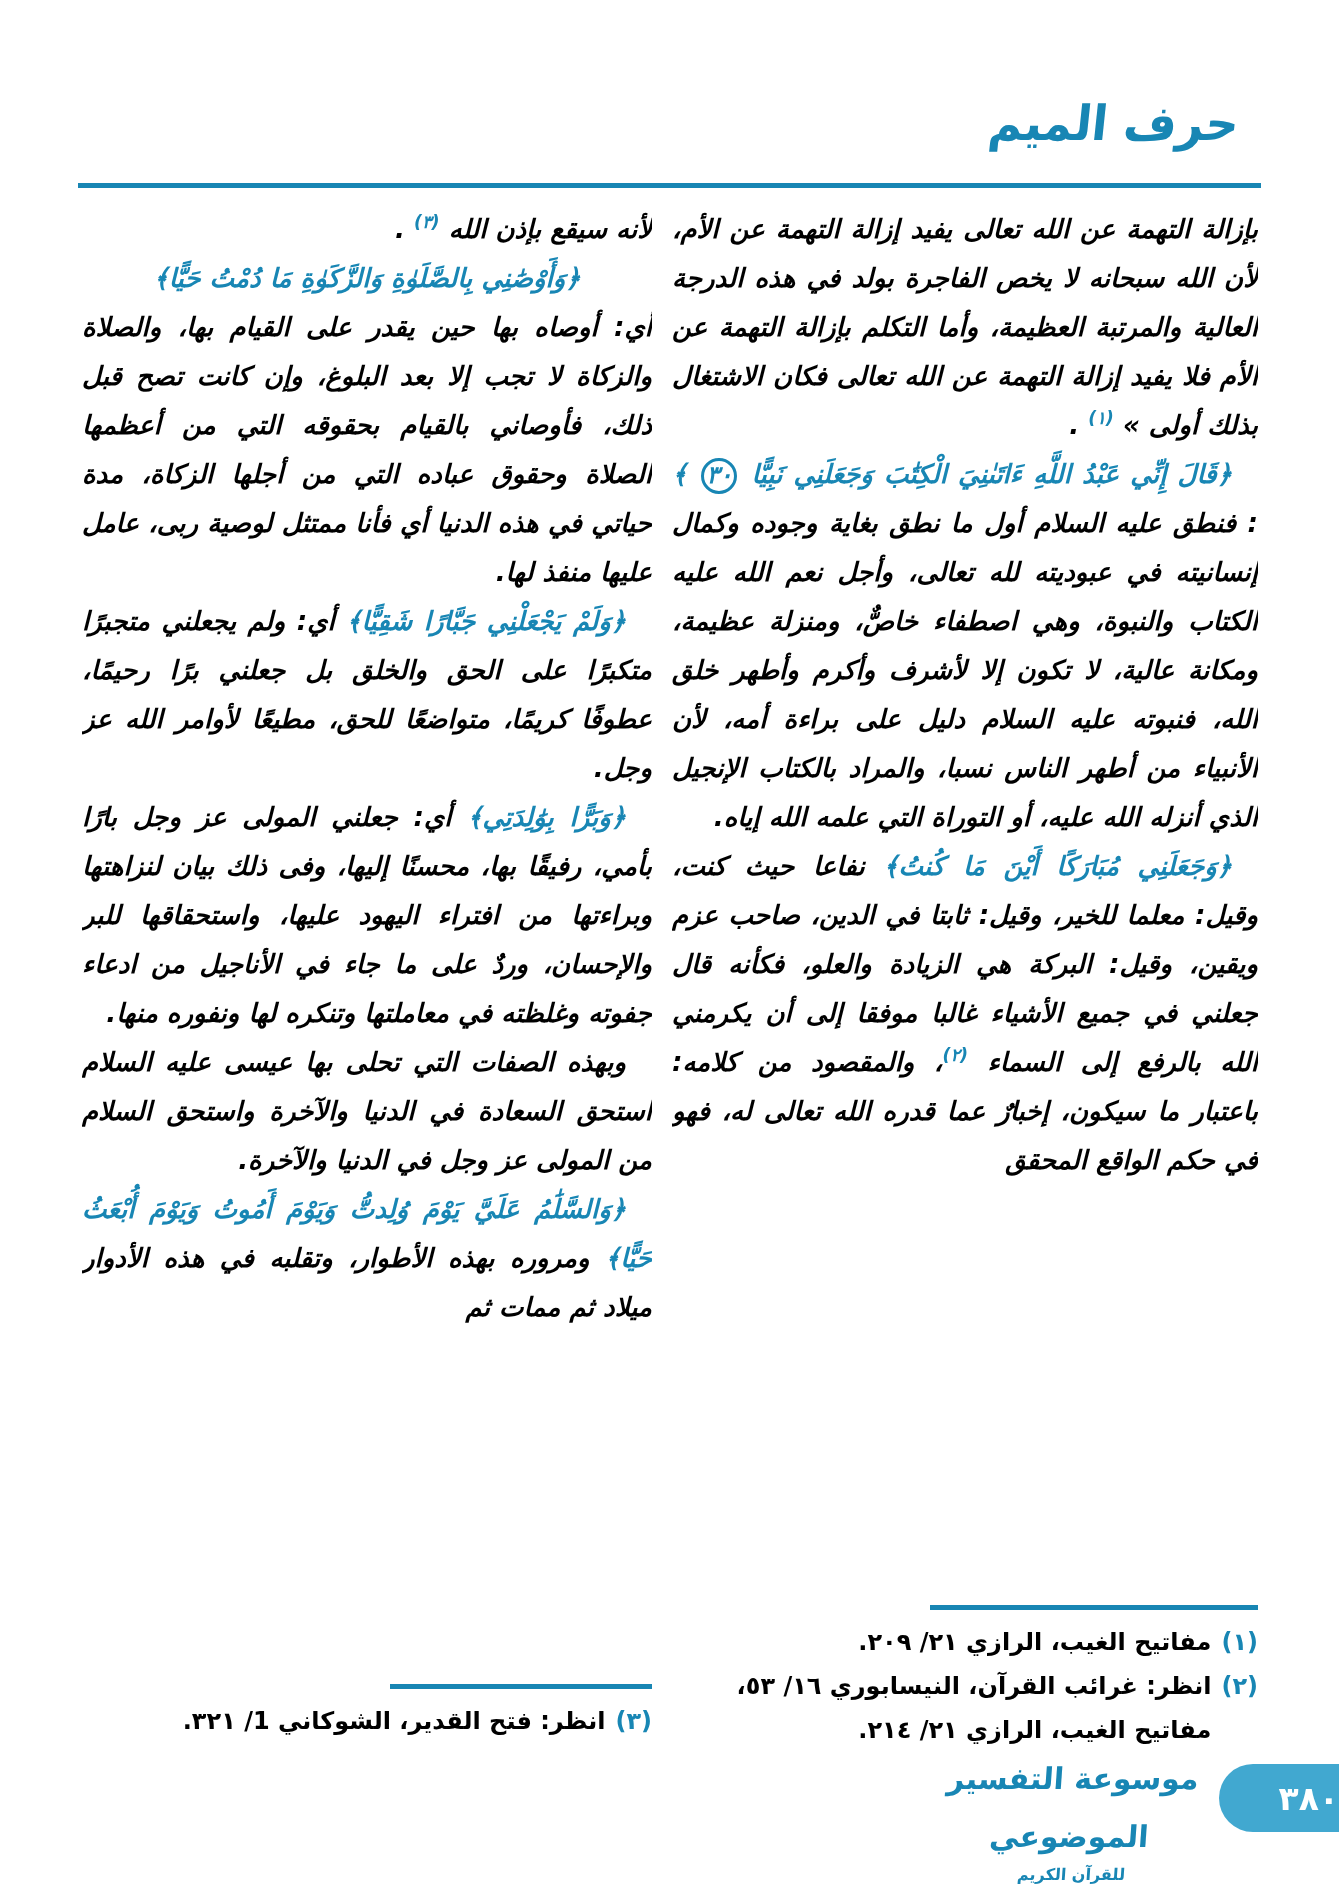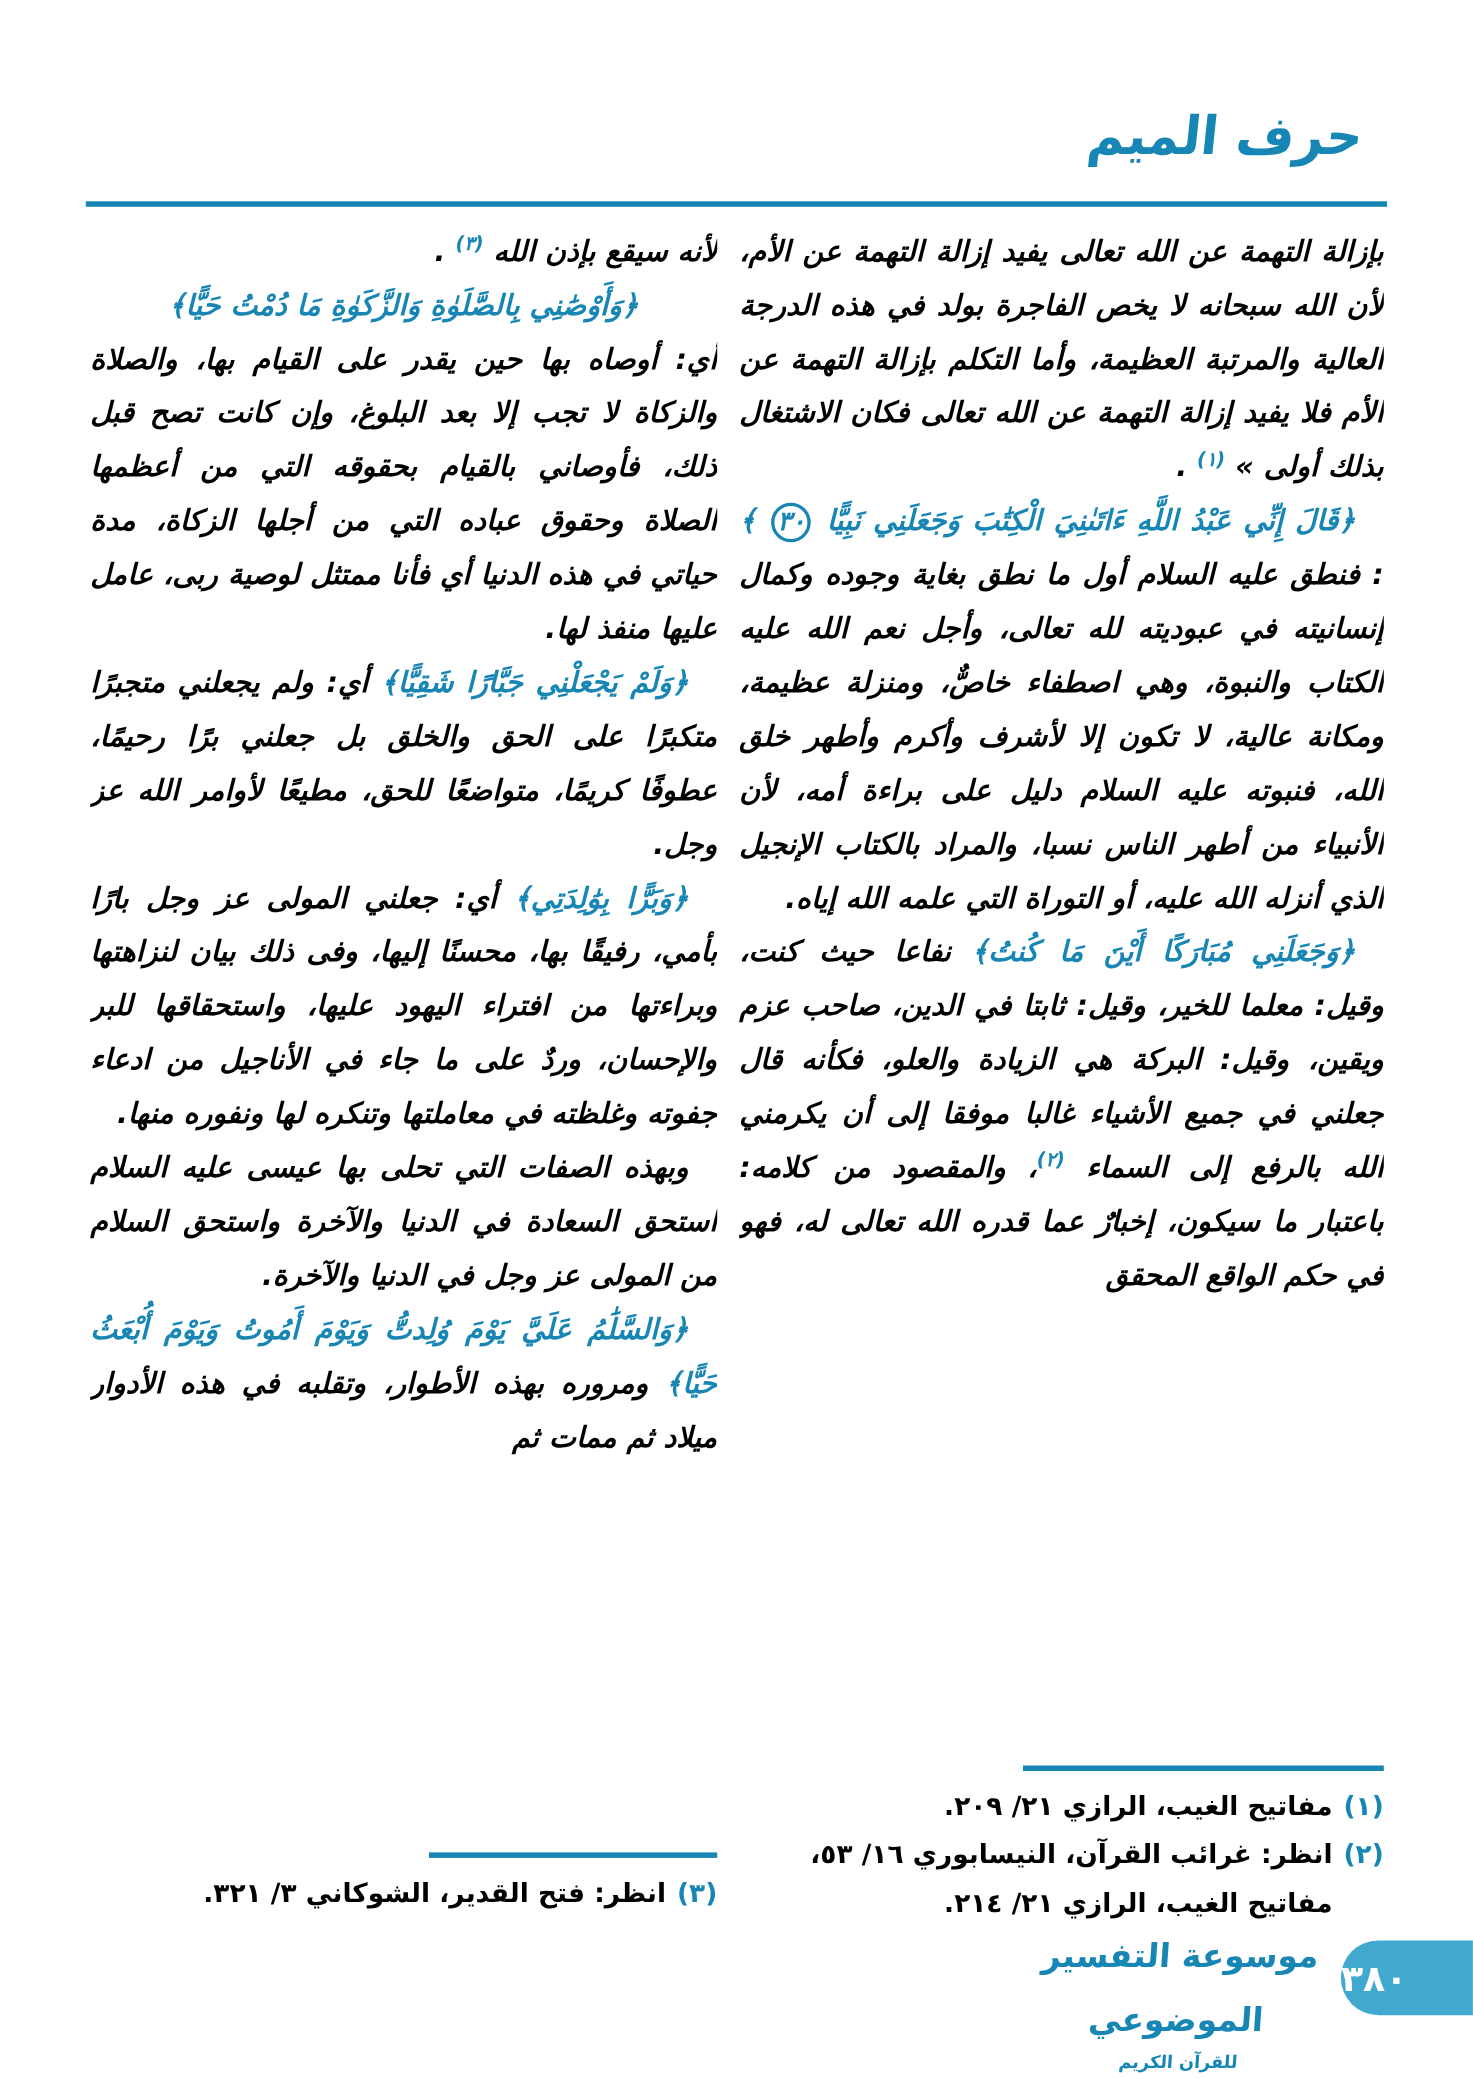--- a/index.html
+++ b/index.html
@@ -57,21 +57,21 @@
   .fn-text{flex:1;}
   .footer-logo{
     position:absolute;top:1750px;right:134px;width:268px;
     text-align:center;color:var(--accent);font-weight:bold;
   }
   .logo-l1{font-size:30px;line-height:58px;transform:skewX(-4deg);letter-spacing:-1px;}
   .logo-l2{font-size:16px;line-height:18px;transform:skewX(-4deg);}
   .page-badge{
     position:absolute;top:1764px;right:0;width:120px;height:68px;
     background:var(--badge);border-radius:34px 0 0 34px;
-    display:flex;align-items:center;justify-content:flex-end;
+    display:flex;align-items:center;justify-content:flex-start;
     color:#ffffff;font-size:33px;font-weight:bold;
   }
 </style>
 </head>
 <body>
 
 <div class="section-title">حرف الميم</div>
 <div class="header-rule"></div>
 
 <div class="col col-right">
@@ -100,21 +100,21 @@
         <span class="fn-text">انظر: غرائب القرآن، النيسابوري ١٦/ ٥٣، مفاتيح الغيب، الرازي ٢١/ ٢١٤.</span>
       </div>
     </div>
 </div>
 
 <div class="footnotes fn-left">
   <div class="fn-sep"></div>
   <div class="fn-list">
       <div class="fn-row">
         <span class="fn-marker">(٣)</span>
-        <span class="fn-text">انظر: فتح القدير، الشوكاني ٣/ ٣٢١.</span>
+        <span class="fn-text">انظر: فتح القدير، الشوكاني 1/ ٣٢١.</span>
       </div>
     </div>
 </div>
 
 <div class="footer-logo">
   <div class="logo-l1">موسوعة التفسير الموضوعي</div>
   <div class="logo-l2">للقرآن الكريم</div>
 </div>
 
 <div class="page-badge">

